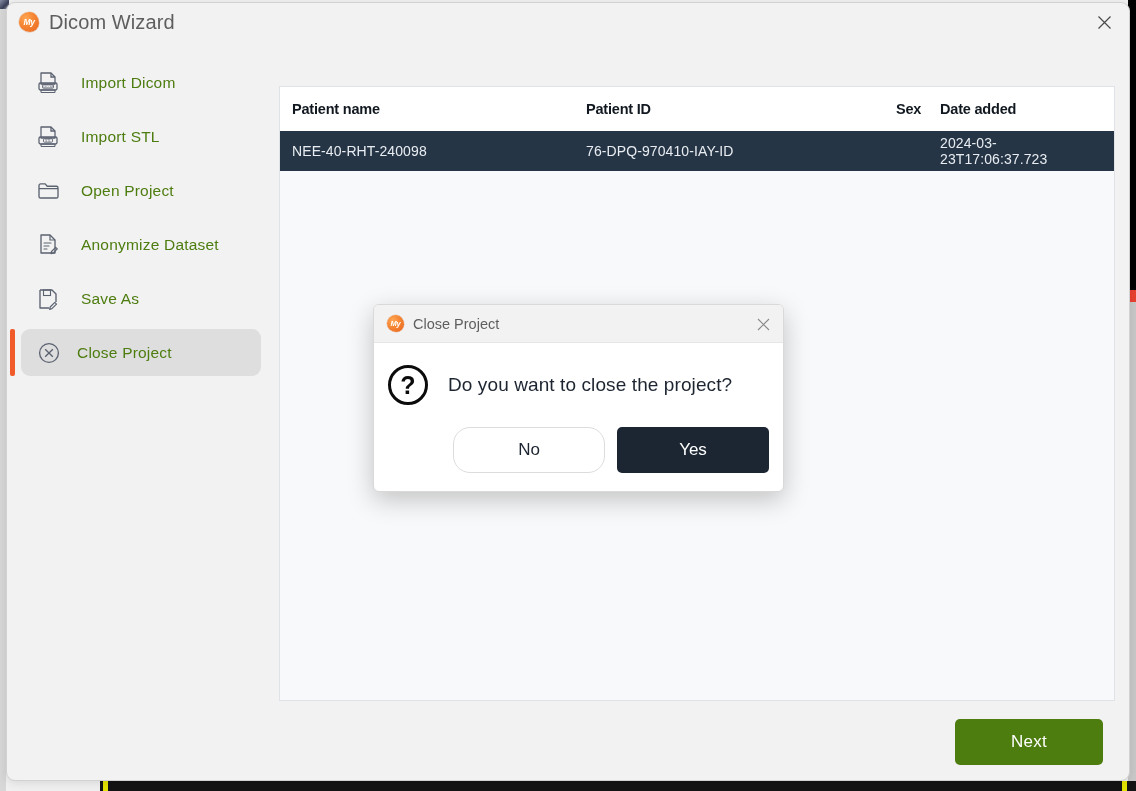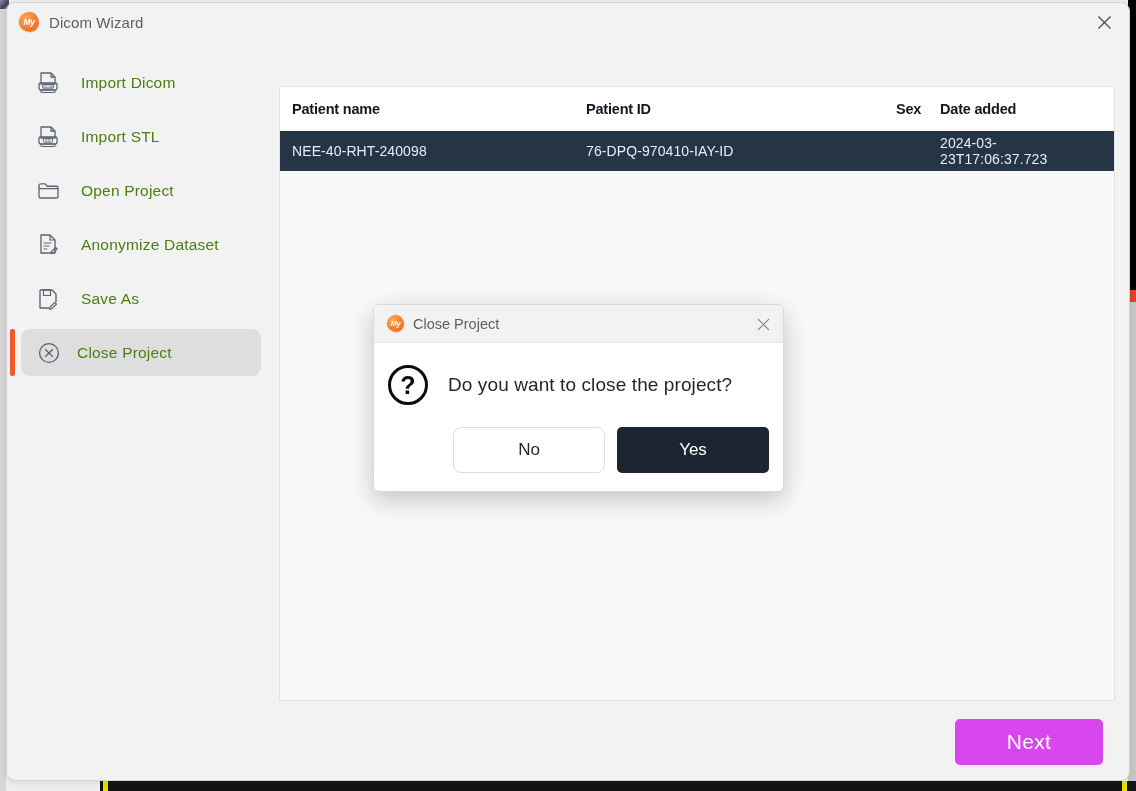--- a/index.html
+++ b/index.html
@@ -102,21 +102,21 @@
   .logo-blob span {
     color: #ffffff;
     font-size: 8.5px;
     font-weight: bold;
     font-style: italic;
     line-height: 1;
     letter-spacing: -.3px;
   }
   .title-text {
     margin-left: 10px;
-    font-size: 15px;
+    font-size: 20px;
     color: #5e5e5e;
     letter-spacing: .1px;
   }
   .win-close {
     position: absolute;
     right: 8px; top: 5px;
     width: 34px; height: 28px;
     display: flex; align-items: center; justify-content: center;
     cursor: pointer;
     color: #4a4a4a;
@@ -230,25 +230,25 @@
   .footer {
     height: 86px;
     display: flex;
     align-items: center;
     justify-content: flex-end;
     padding-right: 12px;
   }
   .next-btn {
     width: 148px;
     height: 46px;
-    background: #d946ef;
+    background: #4d7c0f;
     color: #ffffff;
     border: none;
     border-radius: 5px;
-    font-size: 21px;
+    font-size: 17px;
     font-family: "Liberation Sans", sans-serif;
     cursor: pointer;
     letter-spacing: .3px;
   }
 
   
   .modal {
     position: absolute;
     left: 366px; top: 301px;
     width: 411px;
@@ -312,21 +312,21 @@
   .modal-actions {
     display: flex;
     justify-content: flex-end;
     gap: 12px;
     padding: 22px 14px 0 0;
   }
   .btn-no {
     width: 152px; height: 46px;
     background: #ffffff;
     border: 1px solid #dcdcdc;
-    border-radius: 8px;
+    border-radius: 17px;
     font-size: 17px;
     color: #1d2531;
     font-family: "Liberation Sans", sans-serif;
     cursor: pointer;
   }
   .btn-yes {
     width: 152px; height: 46px;
     background: #1c2633;
     border: none;
     border-radius: 5px;

